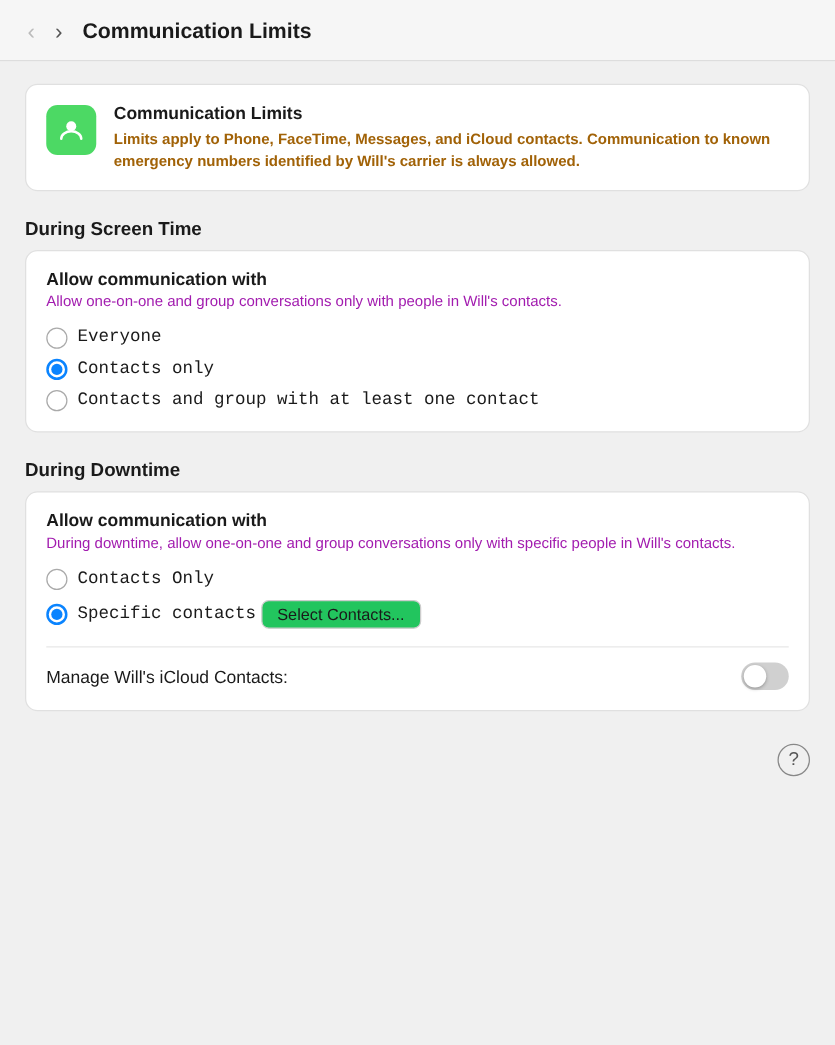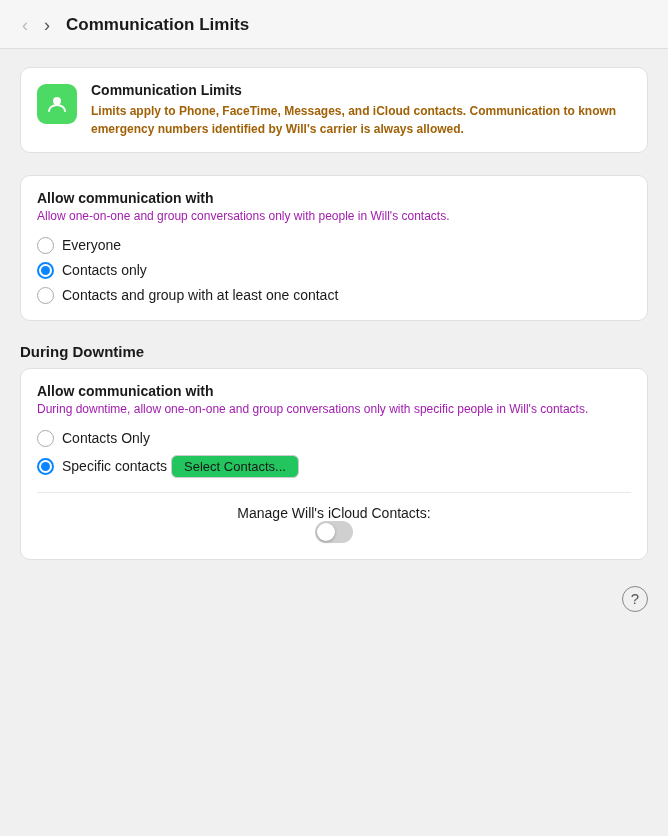--- a/index.html
+++ b/index.html
@@ -118,20 +118,21 @@
     .radio-group {
       display: flex;
       flex-direction: column;
       gap: 8px;
     }
 
     .radio-row {
       display: flex;
       gap: 8px;
       cursor: pointer;
+      font-family: Liberation Mono, monospace;
     }
 
     .radio-circle {
       width: 17px;
       height: 17px;
       border-radius: 50%;
       border: 1.5px solid #aaa;
       background: #fff;
       display: flex;
       align-items: center;
@@ -173,21 +174,20 @@
       margin-left: 4px;
     }
 
     .manage-row {
       display: flex;
       align-items: center;
       justify-content: space-between;
       padding: 12px 0 0 0;
       border-top: 1px solid #e8e8e8;
       margin-top: 14px;
-      flex-direction: column;
     }
 
     .manage-label {
       font-size: 14px;
       color: #1a1a1a;
     }
 
     .toggle {
       width: 38px;
       height: 22px;
@@ -248,20 +248,21 @@
         <circle cx="12" cy="9" r="4" fill="white"></circle>
         <path d="M4 19c0-3.314 3.582-6 8-6s8 2.686 8 6" stroke="white" stroke-width="2" stroke-linecap="round"></path>
       </svg>
     </div>
     <div class="info-card-text">
       <div class="info-card-title">Communication Limits</div>
       <div class="info-card-desc">Limits apply to Phone, FaceTime, Messages, and iCloud contacts. Communication to known emergency numbers identified by Will's carrier is always allowed.</div>
     </div>
   </div>
 
+  <div class="section-heading">During Screen Time</div>
 
   <div class="card">
     <div class="card-title">Allow communication with</div>
     <div class="card-subtitle">Allow one-on-one and group conversations only with people in Will's contacts.</div>
 
     <div class="radio-group">
 
       <label class="radio-row">
         <div class="radio-circle"></div>
         <span class="radio-label">Everyone</span>

